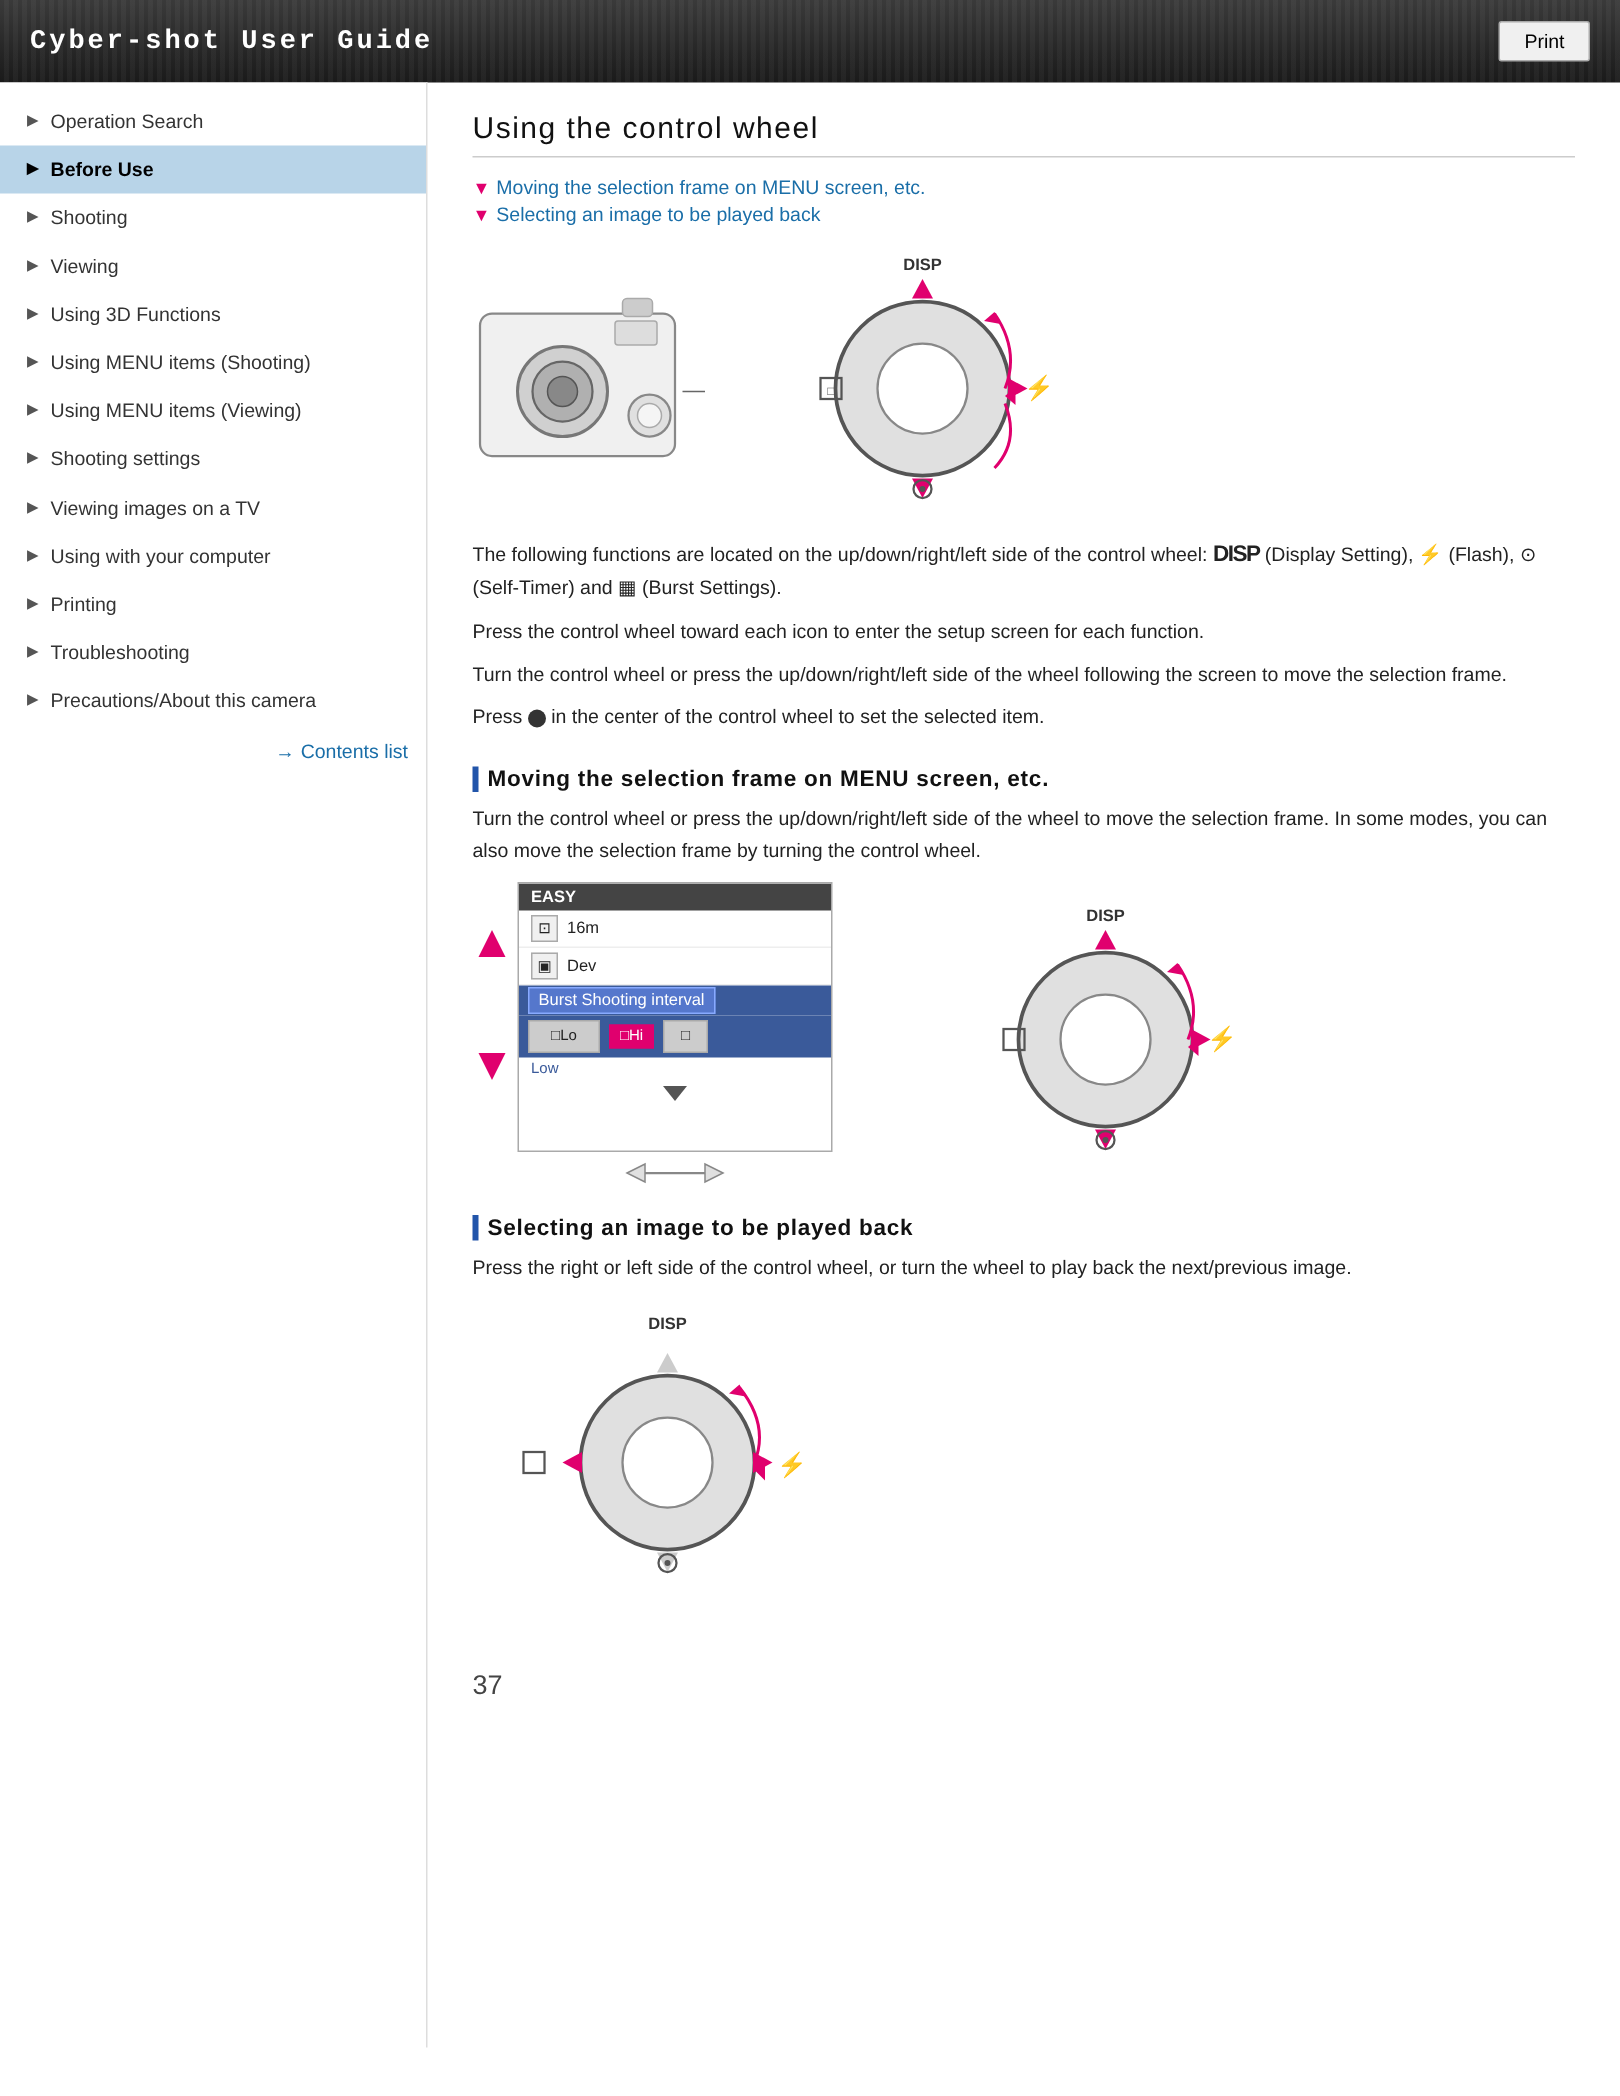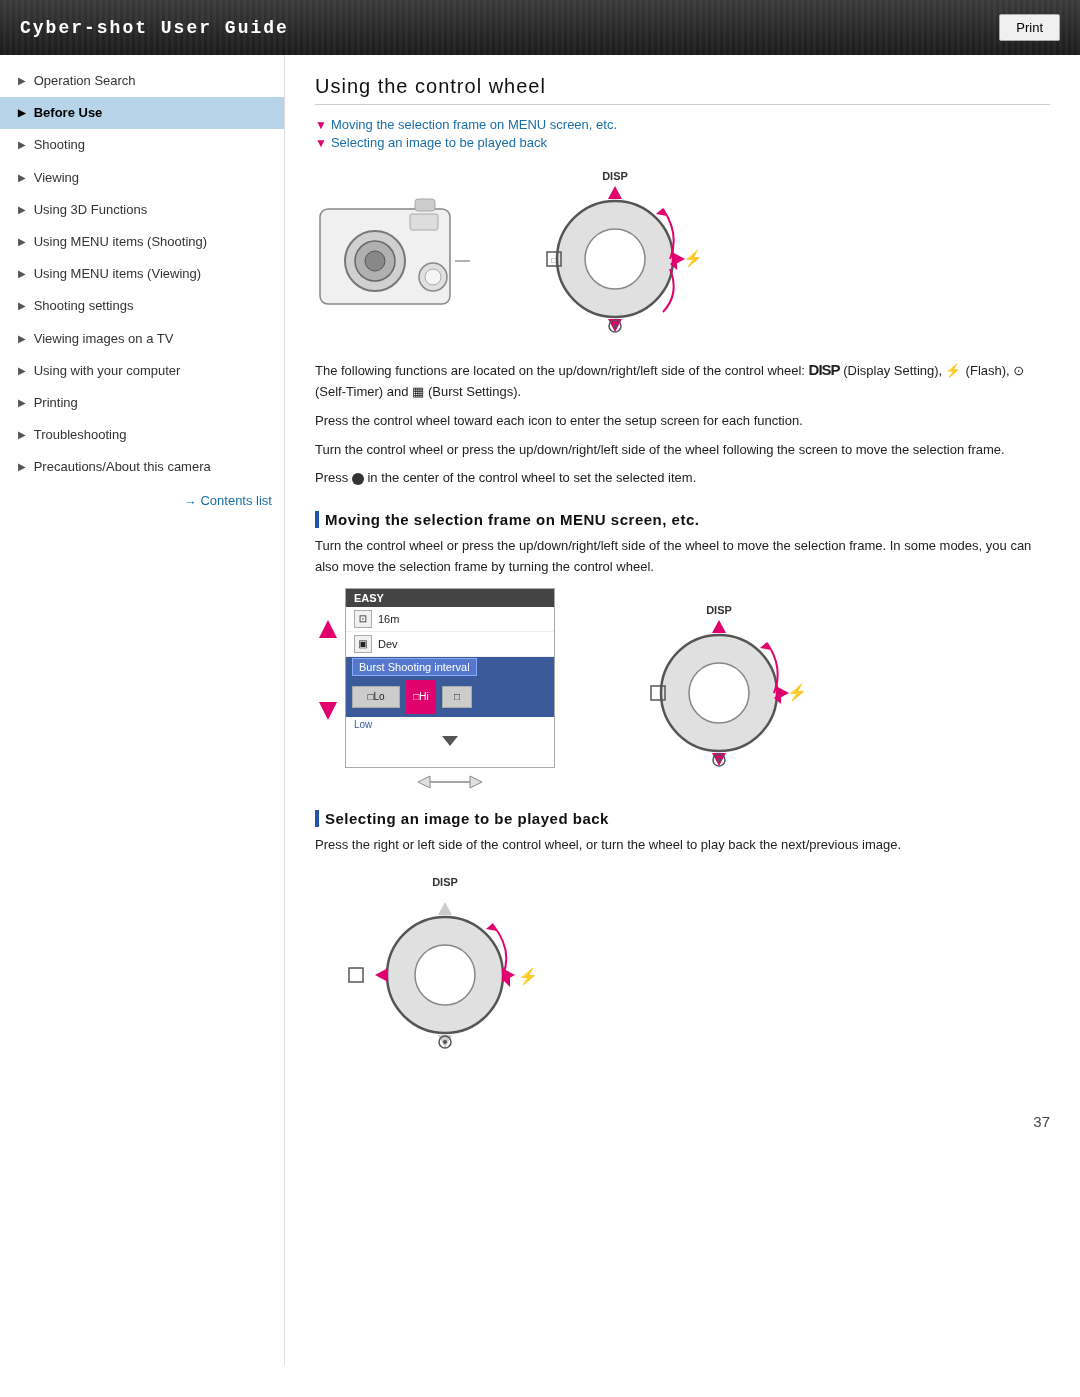--- a/index.html
+++ b/index.html
@@ -169,23 +169,23 @@
       font-weight: bold;
       margin: 22px 0 8px 0;
       padding-left: 6px;
       border-left: 4px solid #2255aa;
       color: #111;
       letter-spacing: 0.5px;
     }
 
     
     .page-number {
-      text-align: right;
+      text-align: left;
       color: #444;
-      font-size: 15px;
+      font-size: 18px;
       padding: 20px 0 10px 0;
     }
 
     
     .menu-screenshot {
       width: 210px;
       height: 180px;
       border: 1px solid #aaa;
       background: #fff;
       position: relative;
@@ -215,21 +215,21 @@
       justify-content: center;
       font-size: 10px;
       background: #f0f0f0;
     }
 
     
     .diagram-row2 {
       display: flex;
       align-items: center;
       margin: 10px 0 18px 0;
-      gap: 24px;
+      gap: 42px;
     }
     .disp-text {
       font-family: Arial Black, Arial, sans-serif;
       font-weight: 900;
       font-size: 15px;
       letter-spacing: -1px;
     }
   </style>
 </head>
 <body>
@@ -414,21 +414,21 @@
             <div class="menu-item-row">
               <div class="icon-box">▣</div>
               <span>Dev</span>
             </div>
 
             <div style="background:#3a5a9a;padding:1px 6px;display:flex;gap:4px;align-items:center;">
               <div style="background:#5577cc;padding:2px 6px;font-size:11px;color:#fff;border:1px solid #88aaff;">Burst Shooting interval</div>
             </div>
             <div style="background:#3a5a9a;padding:3px 6px;display:flex;gap:6px;align-items:center;">
               <div style="background:#ccc;width:48px;height:22px;font-size:10px;display:flex;align-items:center;justify-content:center;border:1px solid #aaa;">□Lo</div>
-              <div style="background:#e0006e;width:30px;height:34px;font-size:10px;display:flex;align-items:center;justify-content:center;color:#fff;border:1px solid #e0006e;">□Hi</div>
+              <div style="background:#e0006e;width:30px;height:16px;font-size:10px;display:flex;align-items:center;justify-content:center;color:#fff;border:1px solid #e0006e;">□Hi</div>
               <div style="background:#ccc;width:30px;height:22px;font-size:10px;display:flex;align-items:center;justify-content:center;border:1px solid #aaa;">□</div>
               <div style="font-size:10px;color:#aaa;"></div>
             </div>
             <div style="padding:2px 8px;font-size:10px;color:#3a5a9a;">Low</div>
             <div style="display:flex;justify-content:center;padding:2px;">
               <svg width="20" height="14">
                   <polygon points="10,12 2,2 18,2" fill="#555"></polygon>
                 </svg>
             </div>
 

